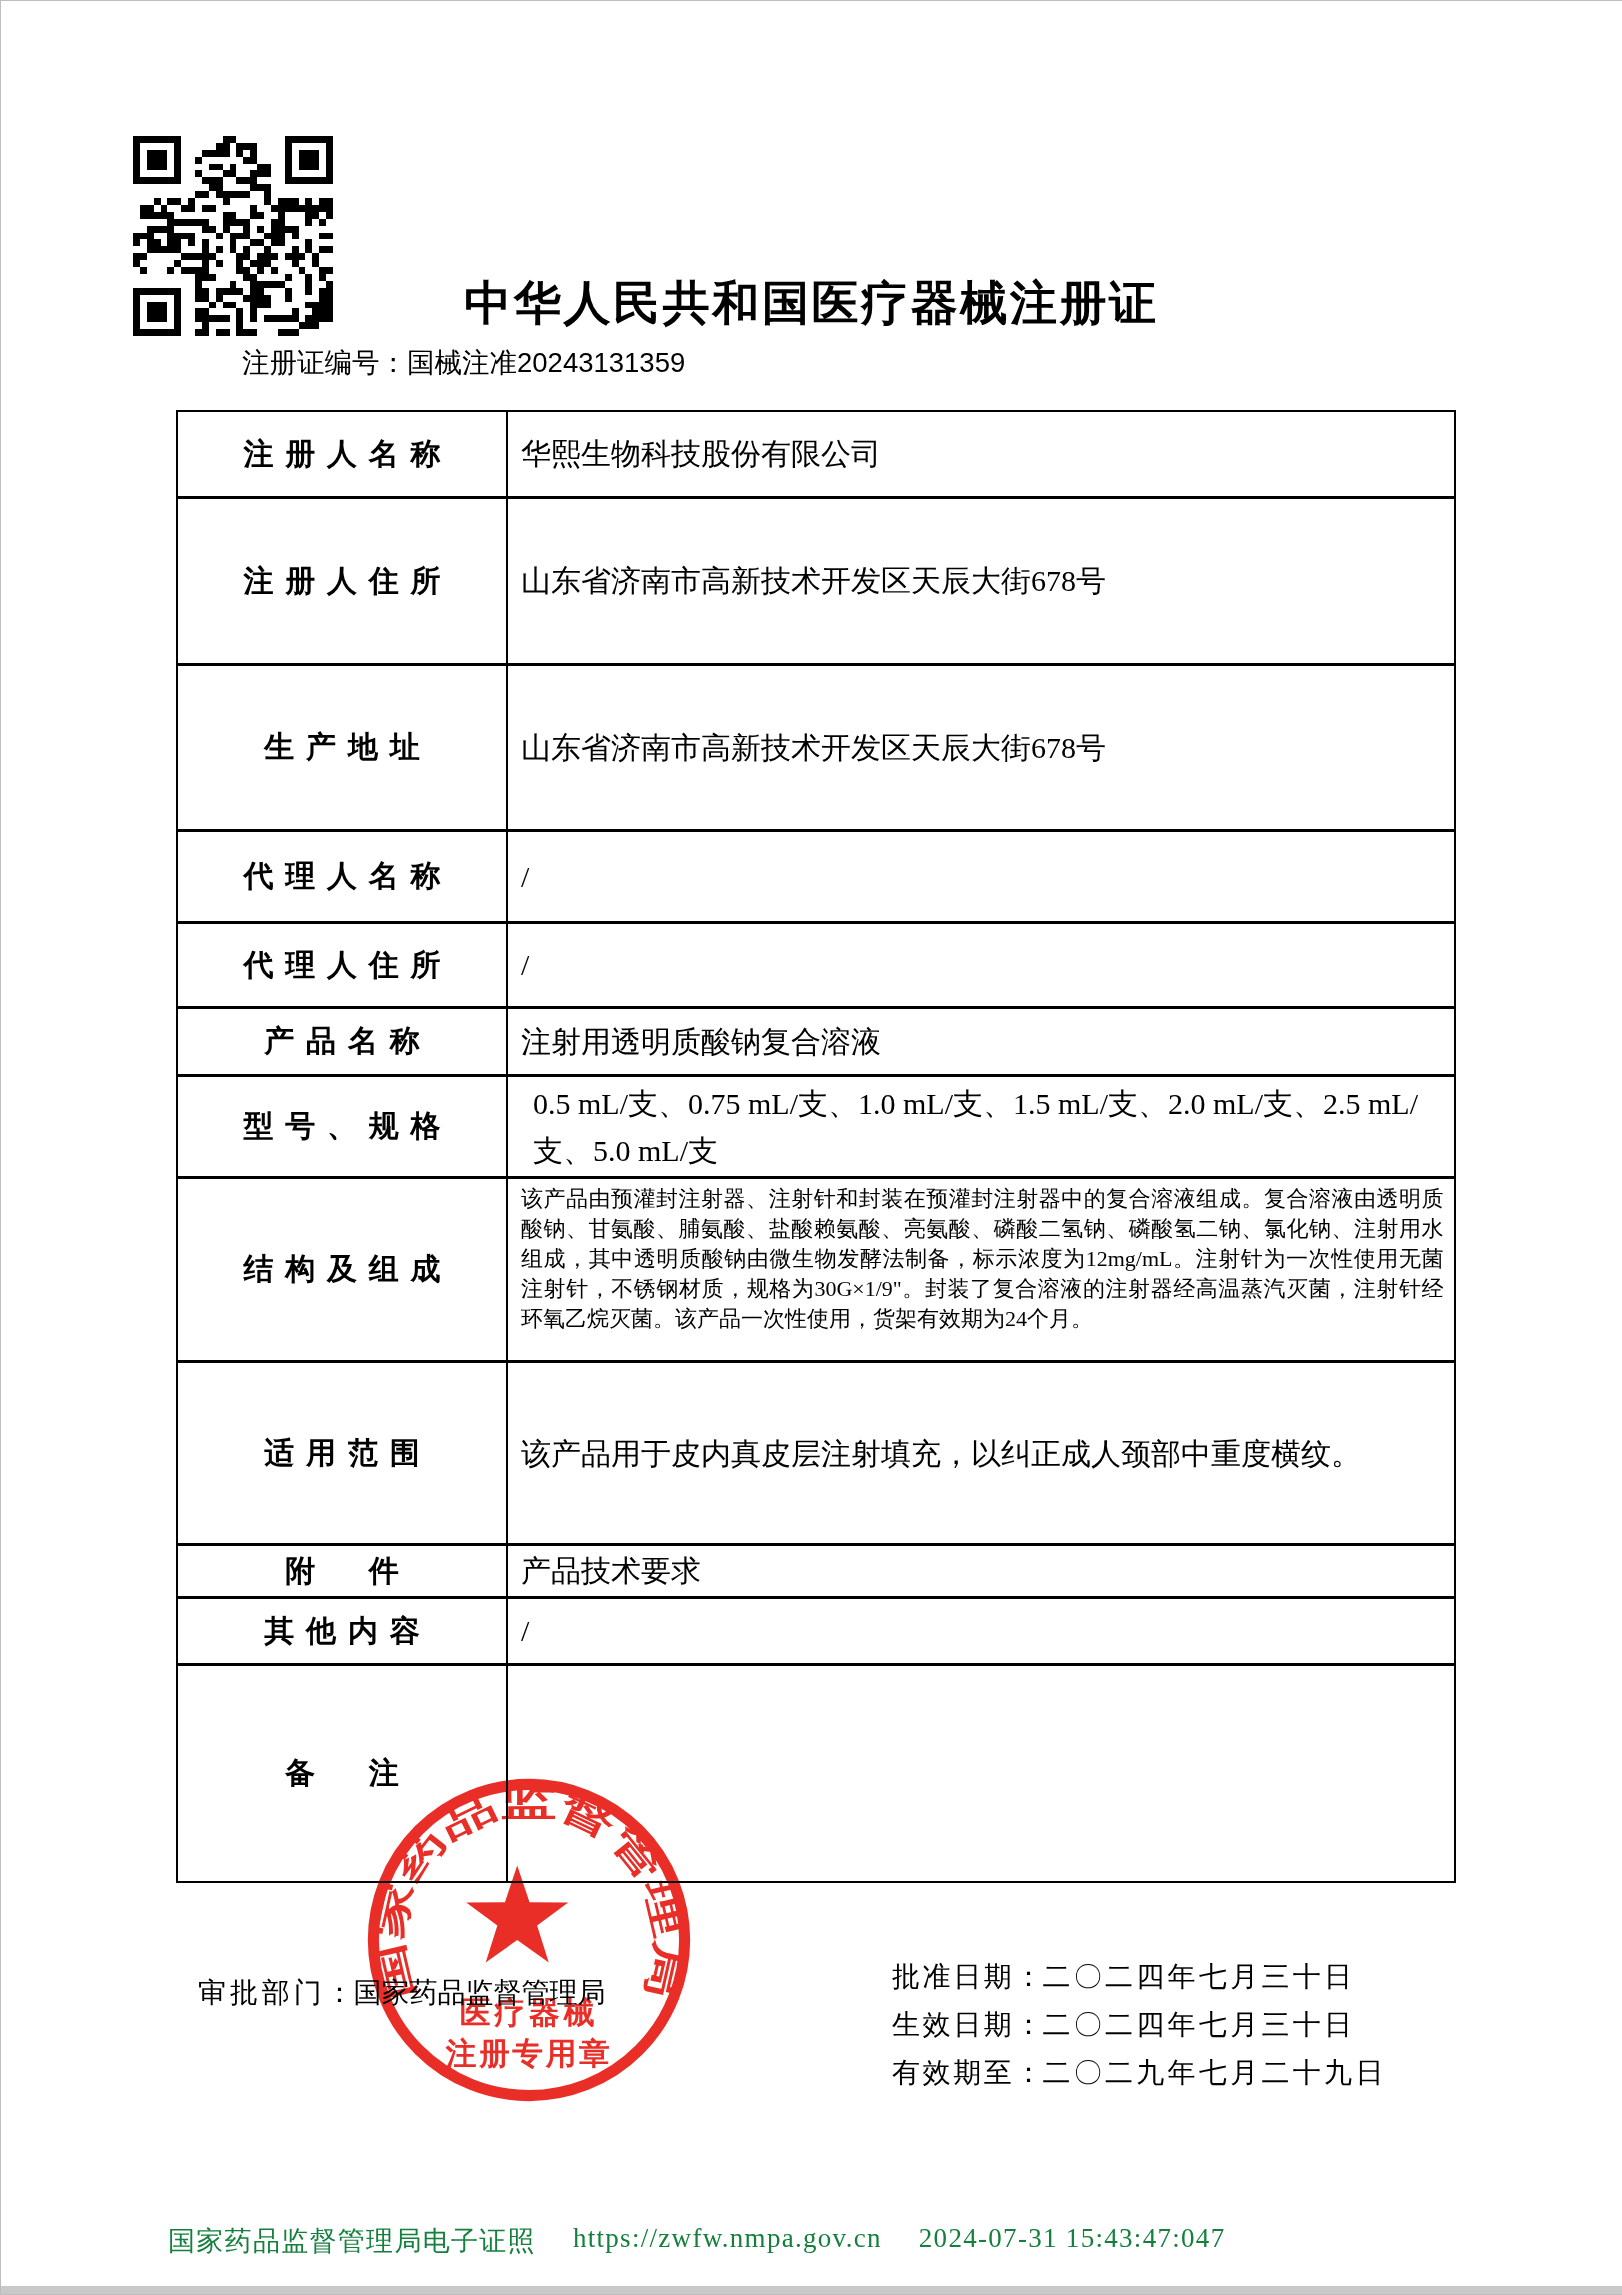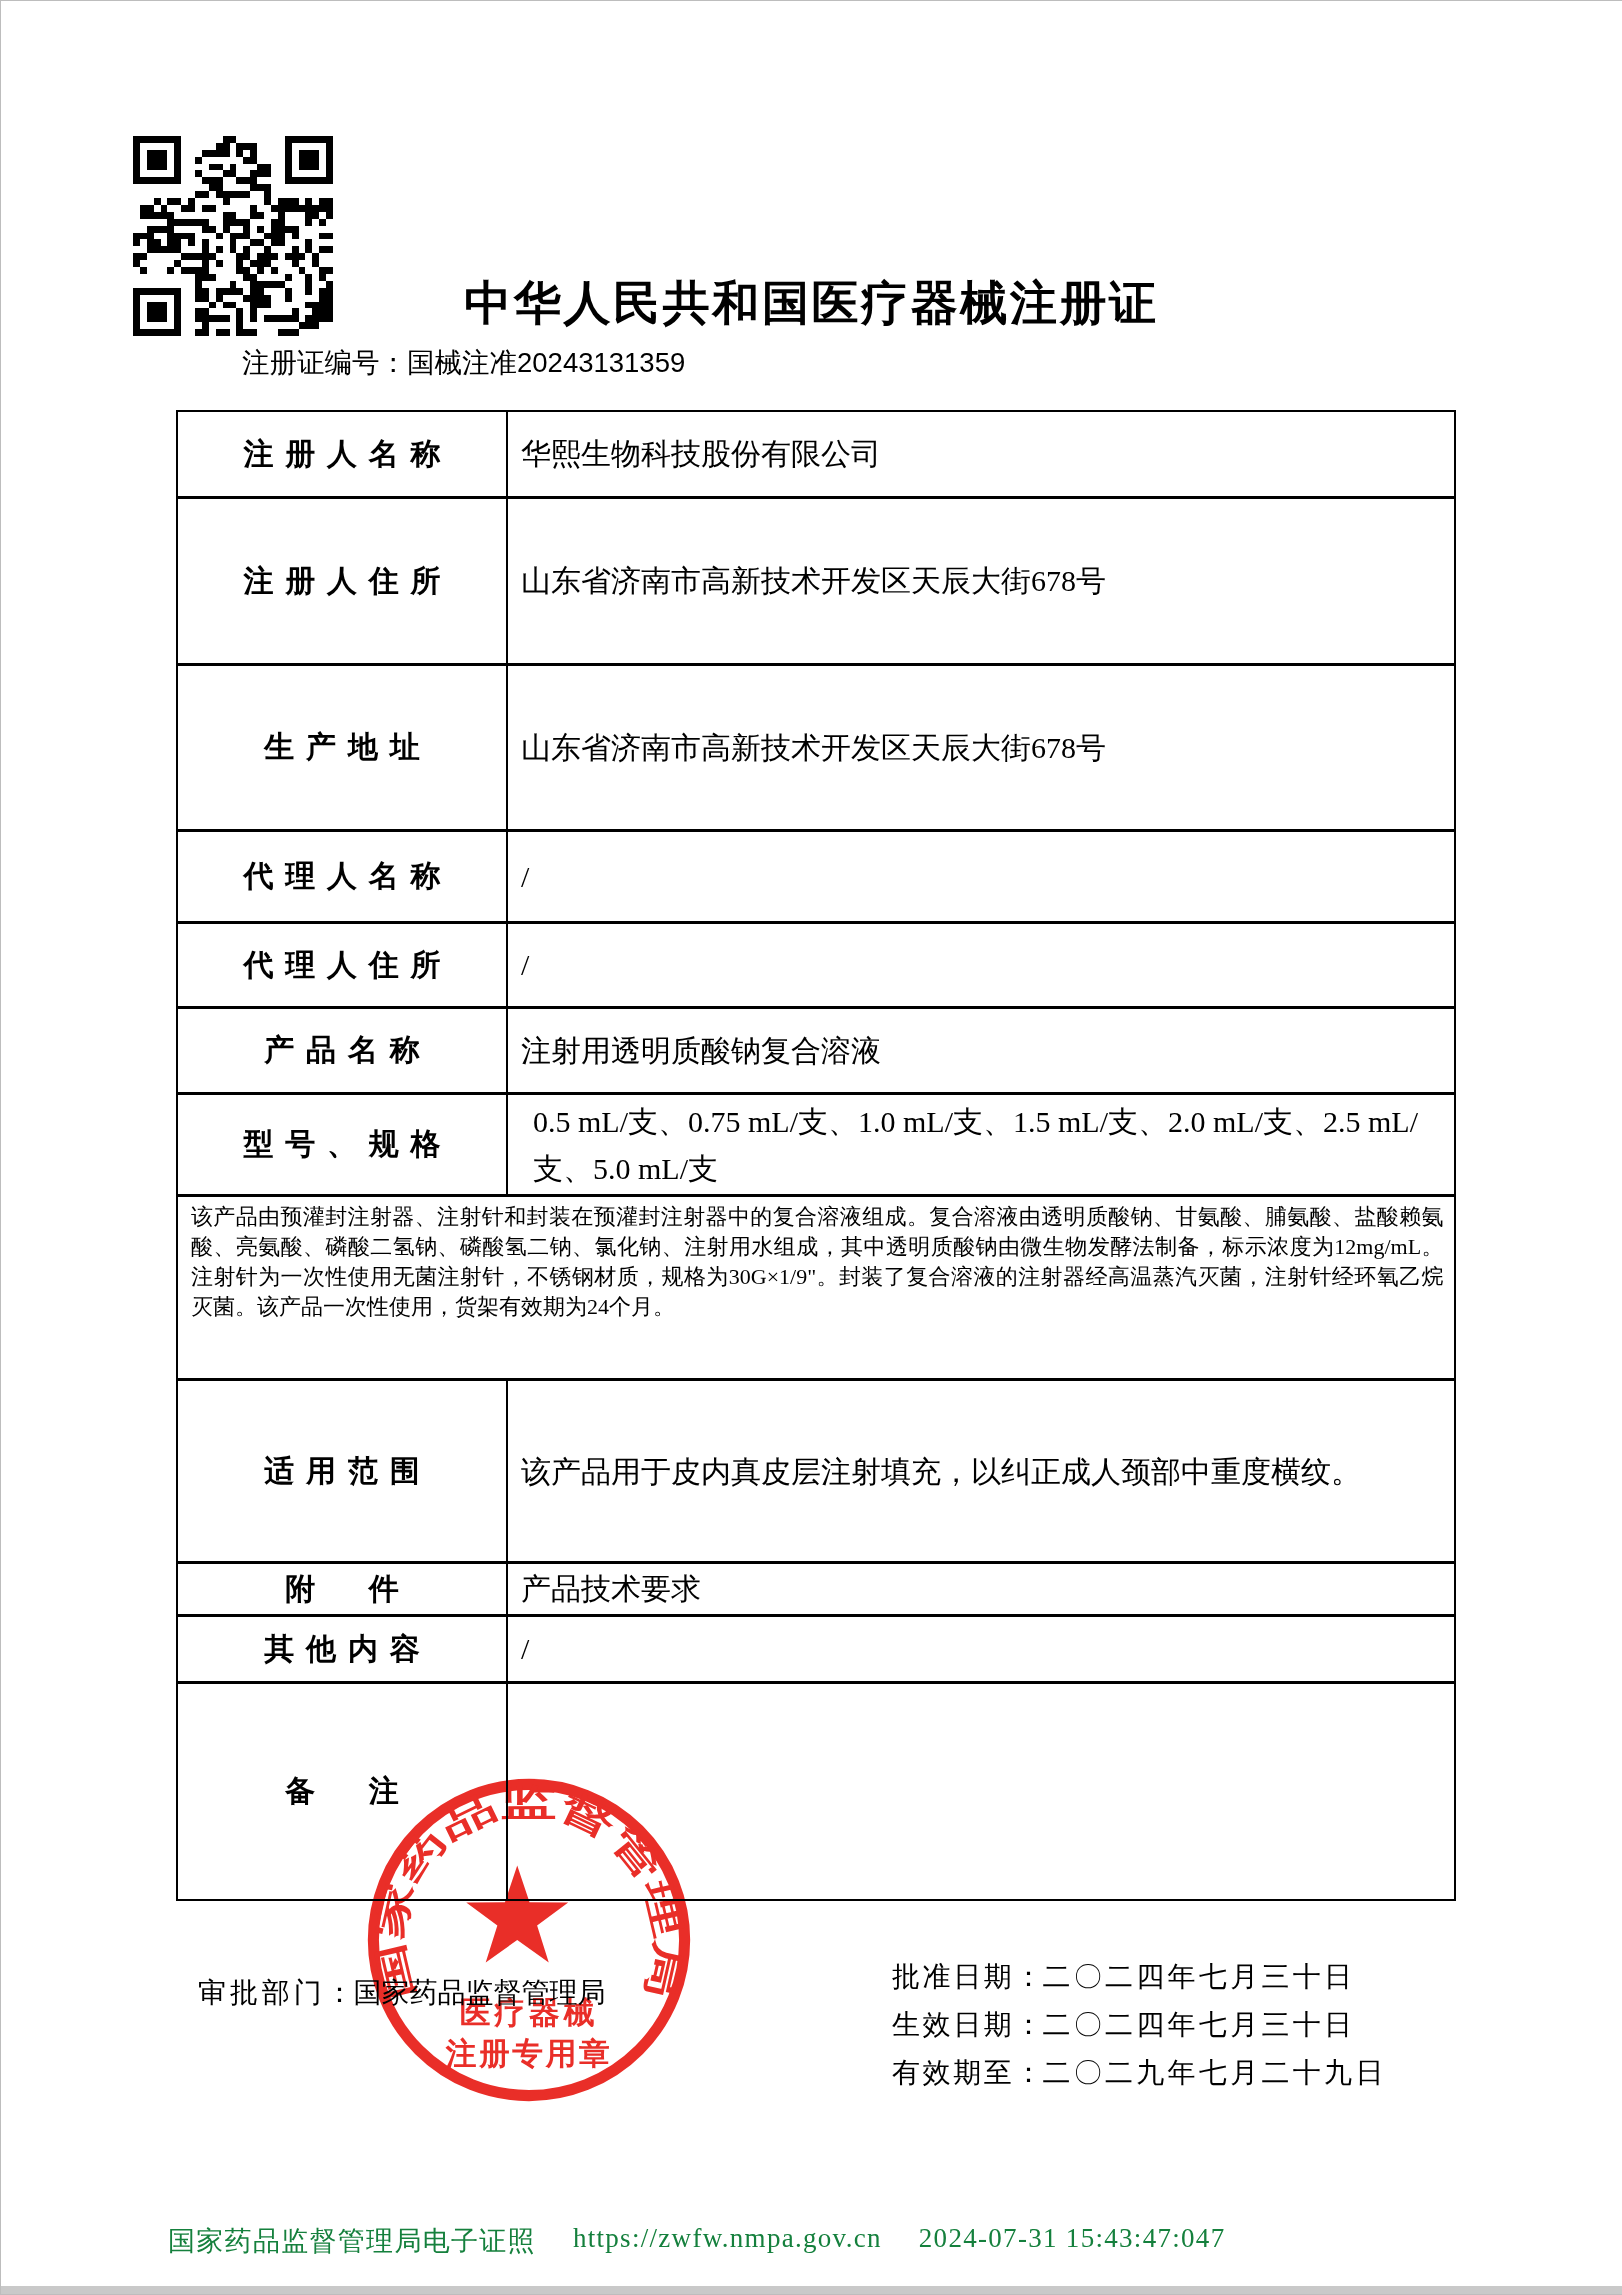--- a/index.html
+++ b/index.html
@@ -21,21 +21,21 @@
     position:absolute;left:175px;top:409px;width:1280px;
     border:2px solid #000;box-sizing:border-box;display:flex;flex-direction:column;
   }
   .tr{display:flex;box-sizing:border-box;border-bottom:3.3px solid #000;}
   .tr:last-child{border-bottom:none;}
   .tr:nth-child(1){height:87px;}
   .tr:nth-child(2){height:167px;}
   .tr:nth-child(3){height:166px;}
   .tr:nth-child(4){height:92px;}
   .tr:nth-child(5){height:85px;}
-  .tr:nth-child(6){height:86px;text-align:right;}
+  .tr:nth-child(6){height:68px;text-align:right;}
   .tr:nth-child(7){height:102px;gap:12px;}
   .tr:nth-child(8){height:184px;}
   .tr:nth-child(9){height:183px;}
   .tr:nth-child(10){height:53px;}
   .tr:nth-child(11){height:67px;}
   .tr:nth-child(12){height:215px;}
   .td-label{
     flex:0 0 330px;border-right:2px solid #000;box-sizing:border-box;
     display:flex;align-items:center;justify-content:center;
     font-family:"Liberation Sans","DejaVu Sans",sans-serif;
@@ -400,20 +400,21 @@
     </div>
     <div class="tr">
       <div class="td-label">产品名称</div>
       <div class="td-value">注射用透明质酸钠复合溶液</div>
     </div>
     <div class="tr">
       <div class="td-label">型号、规格</div>
       <div class="td-value">0.5 mL/支、0.75 mL/支、1.0 mL/支、1.5 mL/支、2.0 mL/支、2.5 mL/支、5.0 mL/支</div>
     </div>
     <div class="tr">
+      <div class="td-label">结构及组成</div>
       <div class="td-value">该产品由预灌封注射器、注射针和封装在预灌封注射器中的复合溶液组成。复合溶液由透明质酸钠、甘氨酸、脯氨酸、盐酸赖氨酸、亮氨酸、磷酸二氢钠、磷酸氢二钠、氯化钠、注射用水组成，其中透明质酸钠由微生物发酵法制备，标示浓度为12mg/mL。注射针为一次性使用无菌注射针，不锈钢材质，规格为30G×1/9"。封装了复合溶液的注射器经高温蒸汽灭菌，注射针经环氧乙烷灭菌。该产品一次性使用，货架有效期为24个月。</div>
     </div>
     <div class="tr">
       <div class="td-label">适用范围</div>
       <div class="td-value">该产品用于皮内真皮层注射填充，以纠正成人颈部中重度横纹。</div>
     </div>
     <div class="tr">
       <div class="td-label">附　件</div>
       <div class="td-value">产品技术要求</div>
     </div>

